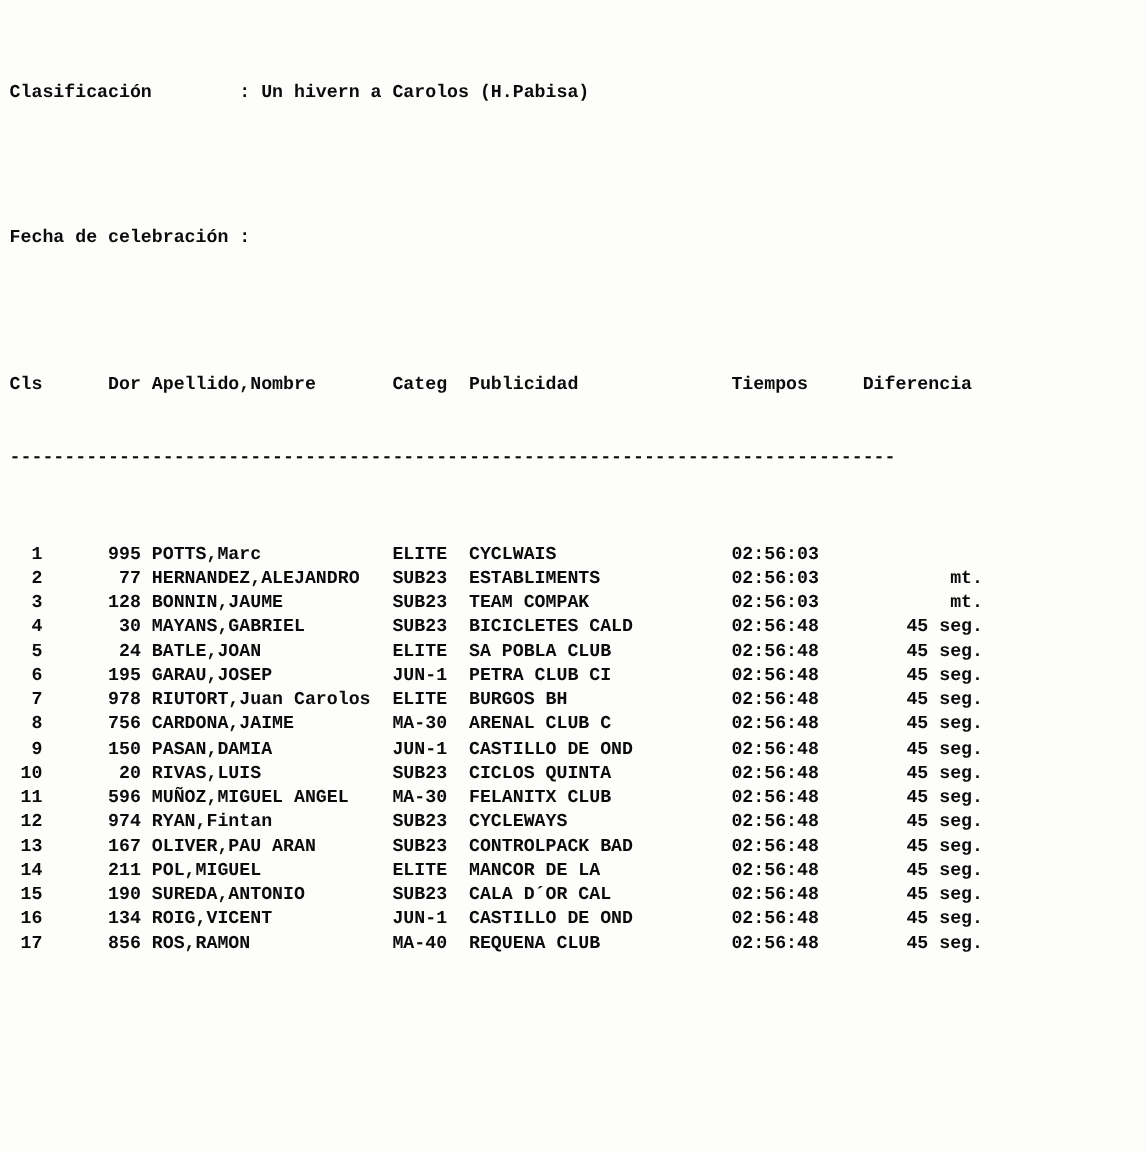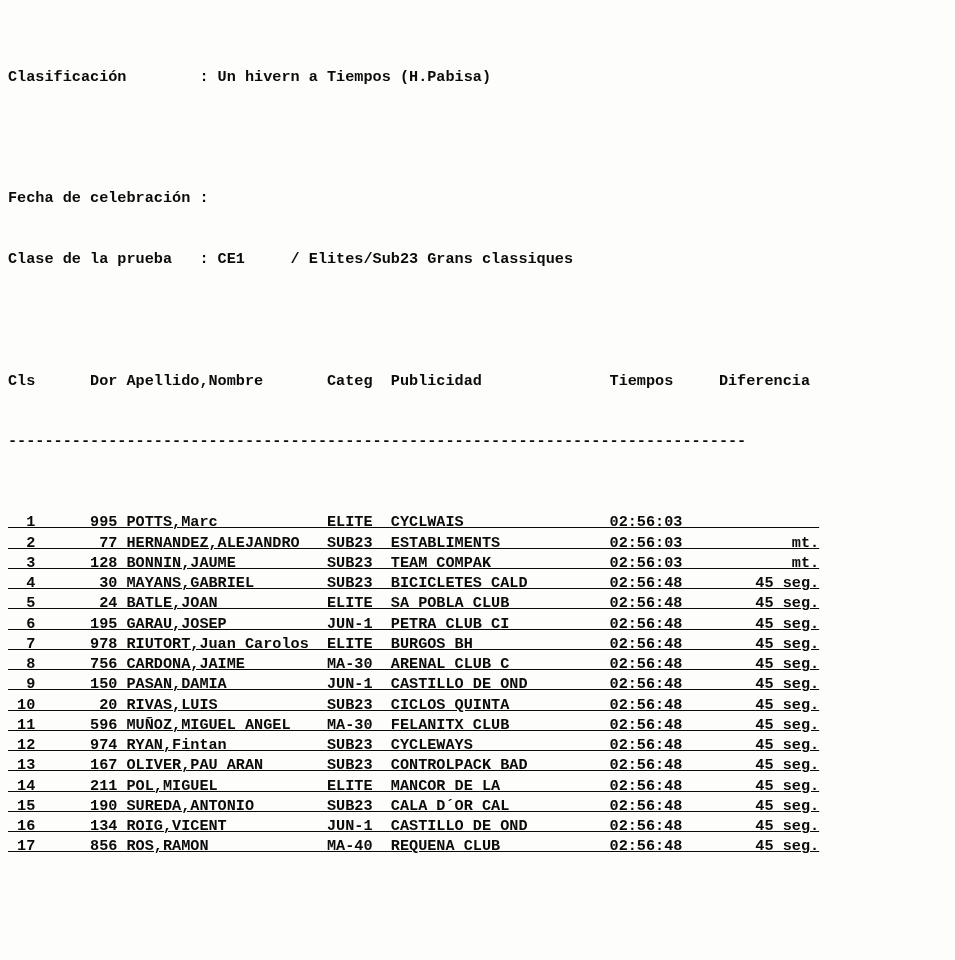--- a/index.html
+++ b/index.html
@@ -46,33 +46,31 @@
     white-space: pre;
     height: 20.25px;
     letter-spacing: 0px;
   }
   .rows {
     white-space: pre;
   }
   .row {
     white-space: pre;
     height: 20.25px;
-    text-decoration: underline;
   }
 </style>
 </head>
 <body>
 
 <div class="page">
   <div class="term">
 
-    <div class="line"><span id="t-title">Clasificación        : Un hivern a Tiempos (H.Pabisa)</span></div>
+    <div class="line"><span id="t-title">Clasificación        : Un hivern a Carolos (H.Pabisa)</span></div>
     <div class="blank"> </div>
     <div class="line"><span id="t-lugar">Fecha de celebración :</span></div>
-    <div class="line"><span id="t-clase">Clase de la prueba   : CE1     / Elites/Sub23 Grans classiques</span></div>
     <div class="blank"> </div>
     <div class="line"><span id="t-head">Cls      Dor Apellido,Nombre       Categ  Publicidad              Tiempos     Diferencia</span></div>
     <div class="sep"><span id="t-sep">---------------------------------------------------------------------------------</span></div>
 
     <div class="rows" id="t-rows"><div class="row">  1      995 POTTS,Marc            ELITE  CYCLWAIS                02:56:03               </div><div class="row">  2       77 HERNANDEZ,ALEJANDRO   SUB23  ESTABLIMENTS            02:56:03            mt.</div><div class="row">  3      128 BONNIN,JAUME          SUB23  TEAM COMPAK             02:56:03            mt.</div><div class="row">  4       30 MAYANS,GABRIEL        SUB23  BICICLETES CALD         02:56:48        45 seg.</div><div class="row">  5       24 BATLE,JOAN            ELITE  SA POBLA CLUB           02:56:48        45 seg.</div><div class="row">  6      195 GARAU,JOSEP           JUN-1  PETRA CLUB CI           02:56:48        45 seg.</div><div class="row">  7      978 RIUTORT,Juan Carolos  ELITE  BURGOS BH               02:56:48        45 seg.</div><div class="row">  8      756 CARDONA,JAIME         MA-30  ARENAL CLUB C           02:56:48        45 seg.</div><div class="row">  9      150 PASAN,DAMIA           JUN-1  CASTILLO DE OND         02:56:48        45 seg.</div><div class="row"> 10       20 RIVAS,LUIS            SUB23  CICLOS QUINTA           02:56:48        45 seg.</div><div class="row"> 11      596 MUÑOZ,MIGUEL ANGEL    MA-30  FELANITX CLUB           02:56:48        45 seg.</div><div class="row"> 12      974 RYAN,Fintan           SUB23  CYCLEWAYS               02:56:48        45 seg.</div><div class="row"> 13      167 OLIVER,PAU ARAN       SUB23  CONTROLPACK BAD         02:56:48        45 seg.</div><div class="row"> 14      211 POL,MIGUEL            ELITE  MANCOR DE LA            02:56:48        45 seg.</div><div class="row"> 15      190 SUREDA,ANTONIO        SUB23  CALA D´OR CAL           02:56:48        45 seg.</div><div class="row"> 16      134 ROIG,VICENT           JUN-1  CASTILLO DE OND         02:56:48        45 seg.</div><div class="row"> 17      856 ROS,RAMON             MA-40  REQUENA CLUB            02:56:48        45 seg.</div></div>
 
   </div>
 </div>
 
 </body></html>

